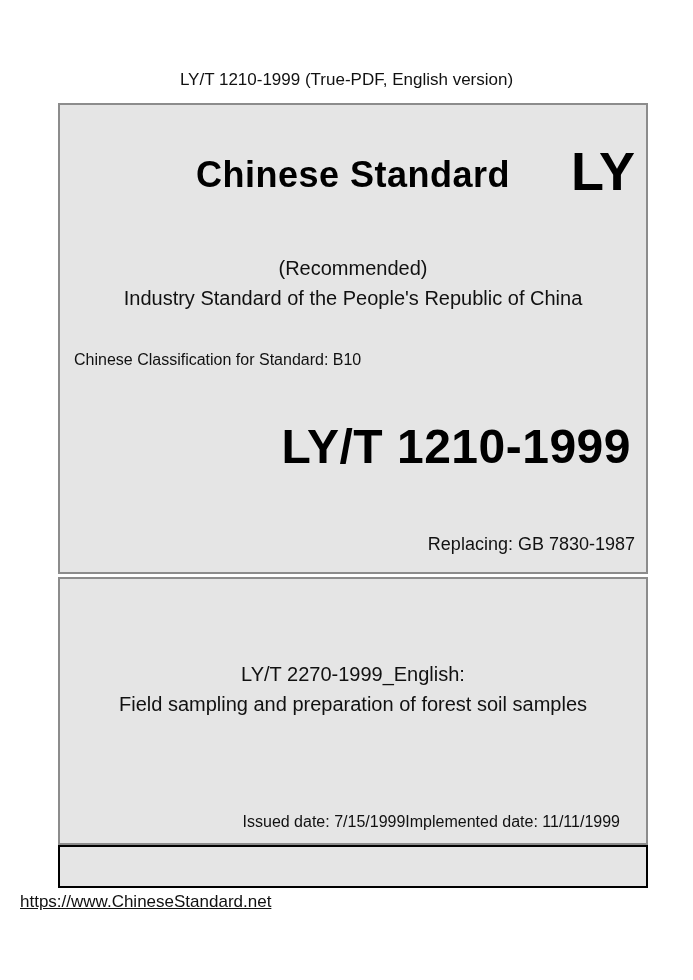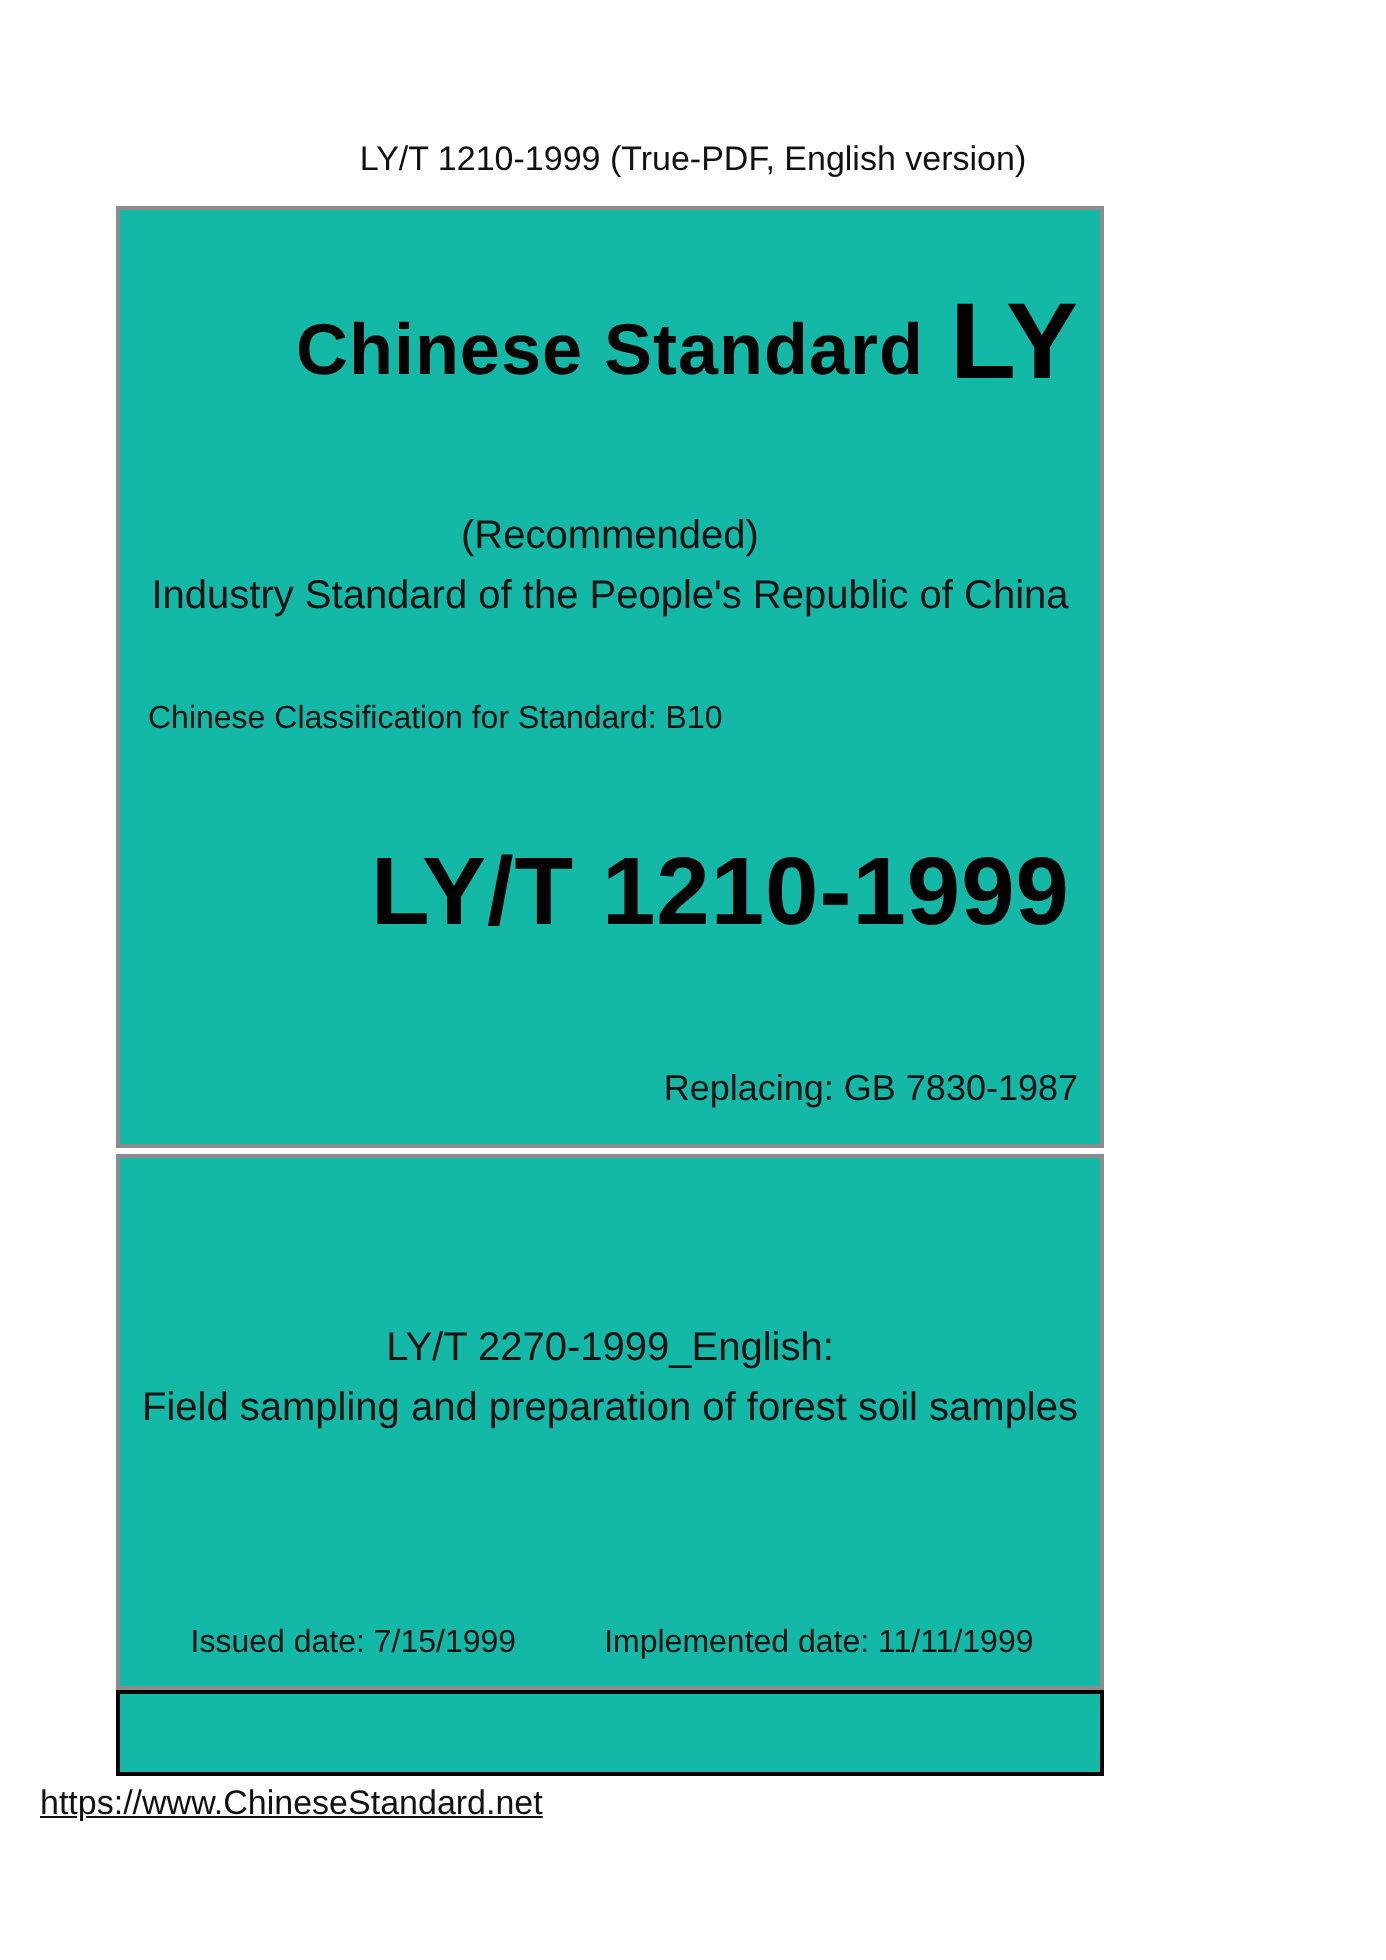--- a/index.html
+++ b/index.html
@@ -23,23 +23,23 @@
     left: 0;
     right: 0;
     text-align: center;
     font-size: 17px;
     line-height: 1.2;
     color: #111111;
   }
   .box {
     position: absolute;
     left: 58px;
-    width: 494px;
+    width: 590px;
     box-sizing: border-box;
-    background: #14b8a6;
+    background: #e5e5e5;
   }
   .box-gray { border: 2px solid #8c8c8c; }
   .box1 { top: 103px; height: 471px; }
   .box2 { top: 577px; height: 268px; }
   .box3 {
     top: 845px;
     height: 43px;
     border: 2px solid #000000;
   }
   .brand-title {
@@ -103,23 +103,22 @@
     text-align: center;
     font-size: 20px;
     line-height: 30px;
   }
   .dates-row {
     position: absolute;
     top: 234px;
     left: 28px;
     right: 26px;
     display: flex;
-    justify-content: center;
+    justify-content: flex-end;
     font-size: 16px;
-    gap: 44px;
   }
   .footer-link-wrap {
     position: absolute;
     top: 892px;
     left: 0;
     right: 0;
     text-align: left;
     font-size: 17px;
     margin-left: 20px;
   }

